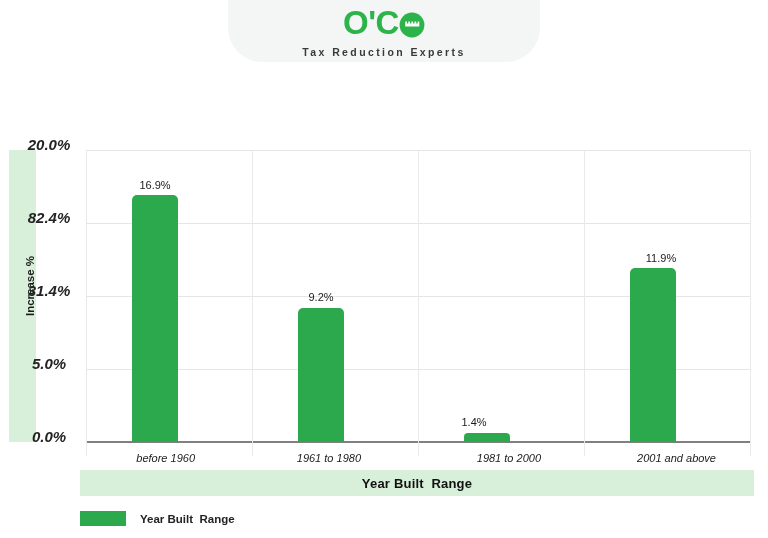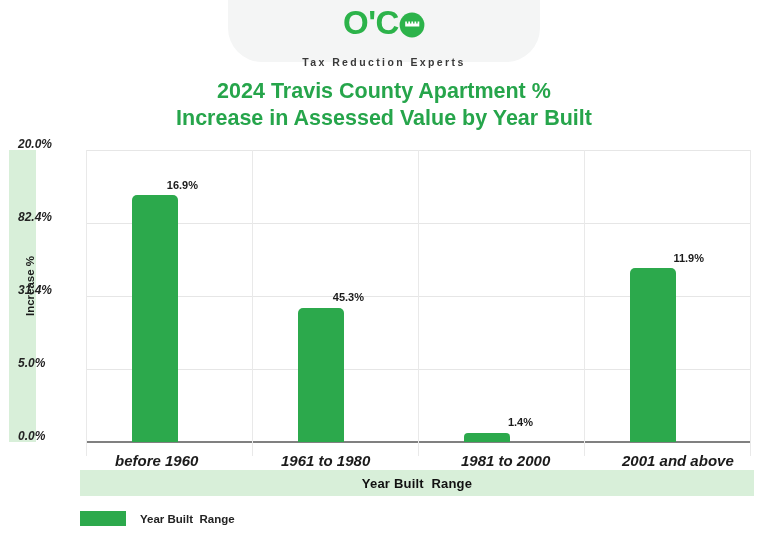--- a/index.html
+++ b/index.html
@@ -20,21 +20,21 @@
   .logo-block{position:absolute;left:228px;top:6px;width:312px;height:52px;text-align:center;}
   .logo-word{
     font-size:33px;font-weight:bold;letter-spacing:-0.5px;
     color:#2CB34A;line-height:34px;white-space:nowrap;
     display:flex;align-items:center;justify-content:center;
   }
   .logo-word .seg{display:inline-block;}
   .logo-mark{display:inline-block;width:26px;height:26px;position:relative;margin:0 0px 0 0px;vertical-align:middle;}
   .logo-tag{
     font-size:10.5px;font-weight:bold;color:#3a3a3a;
-    letter-spacing:2.4px;margin-top:16px;white-space:nowrap;
+    letter-spacing:2.4px;margin-top:6px;white-space:nowrap;
   }
 
   
   .chart-title{
     position:absolute;left:84px;top:78px;width:600px;
     text-align:center;color:#26A54B;
     font-size:21.5px;font-weight:bold;line-height:27px;
   }
 
   
@@ -43,46 +43,46 @@
     position:absolute;left:9px;top:6px;width:27px;height:292px;
     background:#d8efd9;
   }
   .ylabel-text{
     position:absolute;left:-44px;top:130px;width:130px;
     transform:rotate(-90deg);
     font-size:11.5px;font-weight:bold;color:#1b1b1b;
     text-align:center;white-space:nowrap;
   }
   .ytick{
-    position:absolute;right:0;width:62px;text-align:left;
-    font-size:12px;font-style:italic;font-weight:bold;color:#232323;
+    position:absolute;right:0;width:62px;text-align:center;
+    font-size:15px;font-style:italic;font-weight:bold;color:#232323;
     transform:translateY(-50%);
   }
   .ytick-host{position:absolute;left:18px;top:0;width:62px;height:292px;}
   .gridline{
     position:absolute;left:86px;width:664px;height:1px;background:#e6e6e6;
   }
   .axisline{
     position:absolute;left:86px;width:664px;height:1.6px;background:#808080;
   }
   .vsep{position:absolute;width:1px;background:#e9e9e9;}
   .plot-area{position:absolute;left:86px;top:6px;width:664px;height:292px;}
 
   .bar{
     position:absolute;background:#2CA94C;
     border-radius:5px 5px 0 0;
   }
   .bar.tiny{border-radius:4px 4px 0 0;}
   .bar-label{
-    position:absolute;text-align:right;
-    font-size:11px;font-weight:bold;color:#1b1b1b;white-space:nowrap;
+    position:absolute;text-align:center;
+    font-size:11px;font-weight:normal;color:#1b1b1b;white-space:nowrap;
   }
   .cat-label{
-    position:absolute;top:302px;text-align:center;
-    font-size:15px;font-style:italic;font-weight:bold;color:#1b1b1b;white-space:nowrap;
+    position:absolute;top:302px;text-align:right;
+    font-size:11px;font-style:italic;font-weight:normal;color:#1b1b1b;white-space:nowrap;
   }
 
   
   .xband{
     position:absolute;left:80px;top:470px;width:674px;height:26px;
     background:#d8efd9;display:flex;align-items:center;justify-content:center;
   }
   .xband-text{font-size:13px;font-weight:bold;color:#111;letter-spacing:0.2px;white-space:pre;}
 
   
@@ -109,24 +109,20 @@
           <path d="M6.2 14.4 L6.2 9.6 L7.9 9.6 L7.9 11.4 L9.3 11.4 L9.3 9.6 L11.0 9.6
                    L11.0 11.4 L12.4 11.4 L12.4 9.6 L14.1 9.6 L14.1 11.4 L15.5 11.4
                    L15.5 9.6 L17.2 9.6 L17.2 11.4 L18.6 11.4 L18.6 9.6 L20.3 9.6
                    L20.3 14.4 Z" fill="#ffffff"></path>
         </svg>
       </span>
     </div>
     <div class="logo-tag">Tax Reduction Experts</div>
   </div>
 
-  <div class="chart-title">
-    <div>2024 Travis County Apartment %</div>
-    <div>Increase in Assessed Value by Year Built</div>
-  </div>
 
   <div class="plot-wrap">
 
     <div class="ylabel-band">
       <div class="ylabel-text">Increase %</div>
     </div>
 
     <div class="ytick-host">
       <div class="ytick" style="top:292px">0.0%</div>
       <div class="ytick" style="top:219px">5.0%</div>
@@ -146,24 +142,24 @@
     <div class="vsep" style="left:418px;top:6px;height:306px"></div>
     <div class="vsep" style="left:584px;top:6px;height:306px"></div>
     <div class="vsep" style="left:750px;top:6px;height:306px"></div>
 
     <div class="plot-area">
 
       <div class="bar" style="left:46px;width:46px;bottom:0;height:246.7px"></div>
       <div class="bar-label" style="left:26px;width:86px;bottom:251px">16.9%</div>
 
       <div class="bar" style="left:212px;width:46px;bottom:0;height:134.3px"></div>
-      <div class="bar-label" style="left:192px;width:86px;bottom:139px">45.3%</div>
+      <div class="bar-label" style="left:192px;width:86px;bottom:139px">9.2%</div>
 
       <div class="bar tiny" style="left:378px;width:46px;bottom:0;height:9px"></div>
-      <div class="bar-label" style="left:361px;width:86px;bottom:14px">1.4%</div>
+      <div class="bar-label" style="left:345px;width:86px;bottom:14px">1.4%</div>
 
       <div class="bar" style="left:544px;width:46px;bottom:0;height:173.7px"></div>
       <div class="bar-label" style="left:532px;width:86px;bottom:178px">11.9%</div>
 
       <div class="cat-label" style="left:29px;width:80px">before 1960</div>
       <div class="cat-label" style="left:195px;width:80px">1961 to 1980</div>
       <div class="cat-label" style="left:375px;width:80px">1981 to 2000</div>
       <div class="cat-label" style="left:536px;width:94px">2001 and above</div>
     </div>
   </div>

